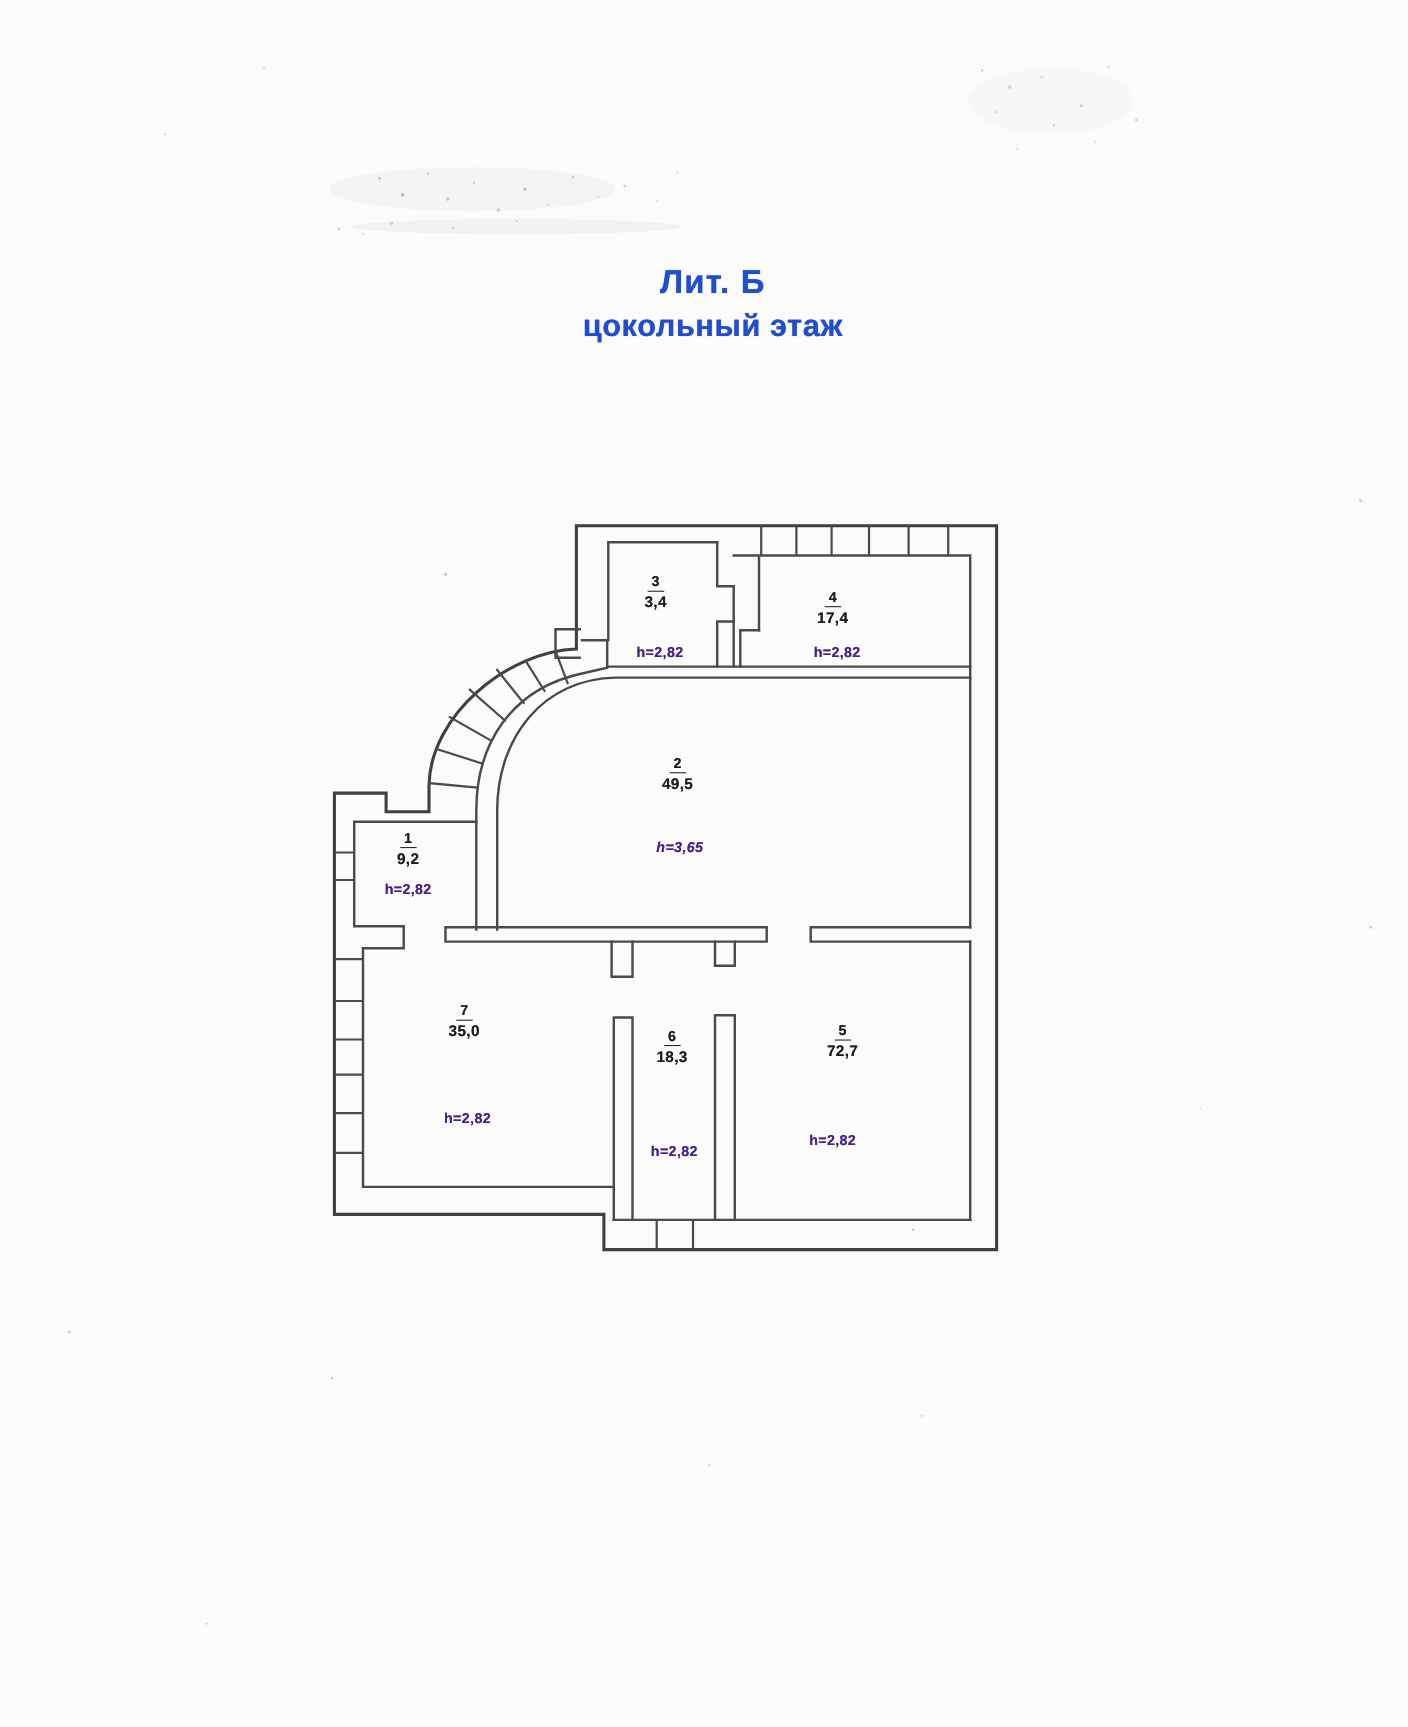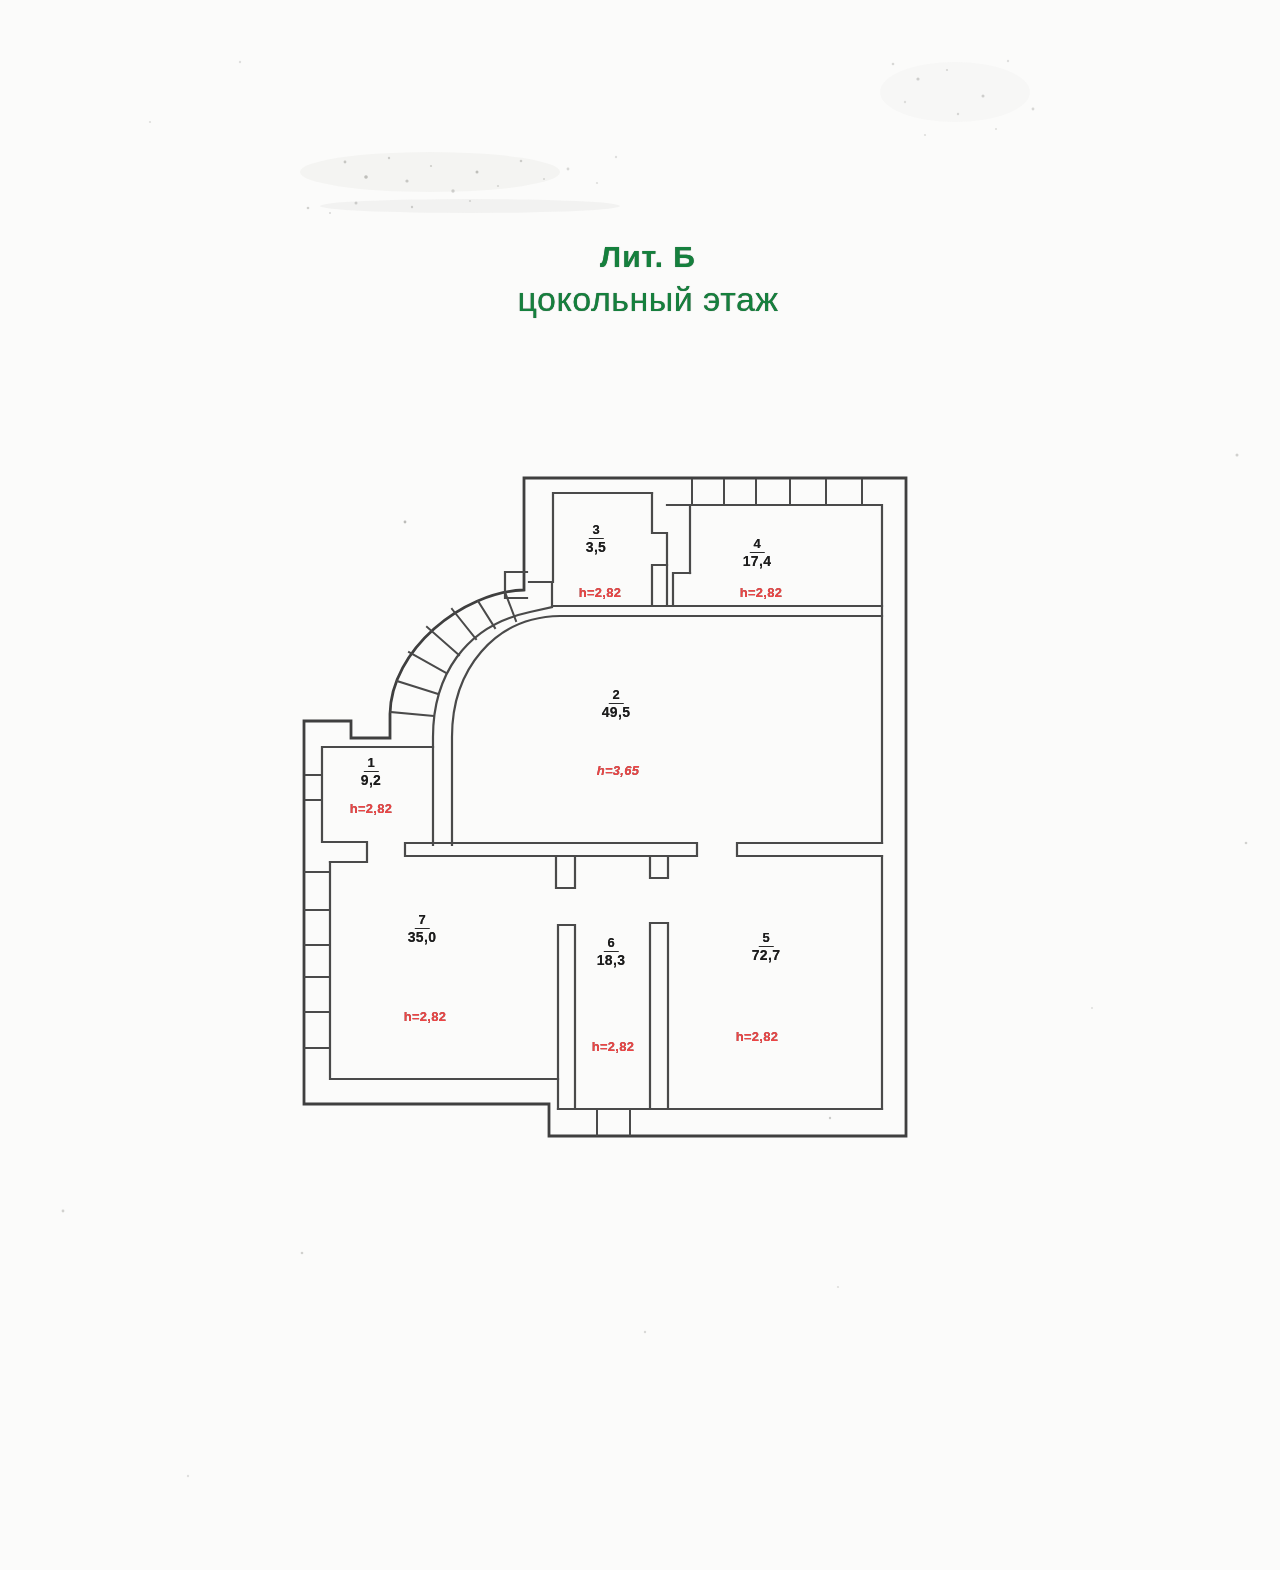--- a/index.html
+++ b/index.html
@@ -2,34 +2,34 @@
 <html><head>
 <meta charset="utf-8">
 <style>
   html,body { margin:0; padding:0; background:#e8e8e6; }
   .page {
     position:relative; width:1280px; height:1570px; margin:0 auto;
     background:#fbfbfa; overflow:hidden;
     font-family:"Liberation Sans", sans-serif;
   }
   .title-block { position:absolute; left:648px; top:240px; transform:translateX(-50%);
-    text-align:center; color:#15803d; }
+    text-align:center; color:#1d4ed8; }
   .title-line1 { font-size:30px; font-weight:bold; letter-spacing:1px;
     text-shadow:0 0 0.7px rgba(40,40,40,.8); }
-  .title-line2 { font-size:34px; font-weight:normal; letter-spacing:0.5px; margin-top:6px;
+  .title-line2 { font-size:28px; font-weight:bold; letter-spacing:0.5px; margin-top:6px;
     text-shadow:0 0 0.7px rgba(40,40,40,.8); }
   svg.plan { position:absolute; left:0; top:0; filter:blur(0.3px); }
   .room-tag { position:absolute; transform:translateX(-50%); text-align:center;
     color:#1c1c1c; line-height:1.25;
     text-shadow:0 0 0.6px rgba(30,30,30,.75); }
   .room-num { display:inline-block; font-size:13px; font-weight:bold;
     border-bottom:1.7px solid #2a2a2a; padding:0 4px 0 4px; }
   .room-area { display:block; font-size:14px; font-weight:bold; letter-spacing:.3px; }
   .room-h { position:absolute; transform:translateX(-50%); font-size:13px; font-weight:bold;
-    color:#ef4444; letter-spacing:.3px; text-shadow:0 0 0.6px rgba(30,30,30,.75); }
+    color:#4c1d95; letter-spacing:.3px; text-shadow:0 0 0.6px rgba(30,30,30,.75); }
 </style>
 </head>
 <body>
 
 <div class="page">
 
   <div class="title-block">
     <div class="title-line1">Лит. Б</div>
     <div class="title-line2">цокольный этаж</div>
   </div>
@@ -157,21 +157,21 @@
   <div class="room-h" style="left:371px; top:801px;">h=2,82</div>
 
   <div class="room-tag" style="left:616px; top:684px;">
     <span class="room-num">2</span>
     <span class="room-area">49,5</span>
   </div>
   <div class="room-h" style="left:618px; top:763px;font-style:italic;">h=3,65</div>
 
   <div class="room-tag" style="left:596px; top:519px;">
     <span class="room-num">3</span>
-    <span class="room-area">3,5</span>
+    <span class="room-area">3,4</span>
   </div>
   <div class="room-h" style="left:600px; top:585px;">h=2,82</div>
 
   <div class="room-tag" style="left:757px; top:533px;">
     <span class="room-num">4</span>
     <span class="room-area">17,4</span>
   </div>
   <div class="room-h" style="left:761px; top:585px;">h=2,82</div>
 
   <div class="room-tag" style="left:766px; top:927px;">

